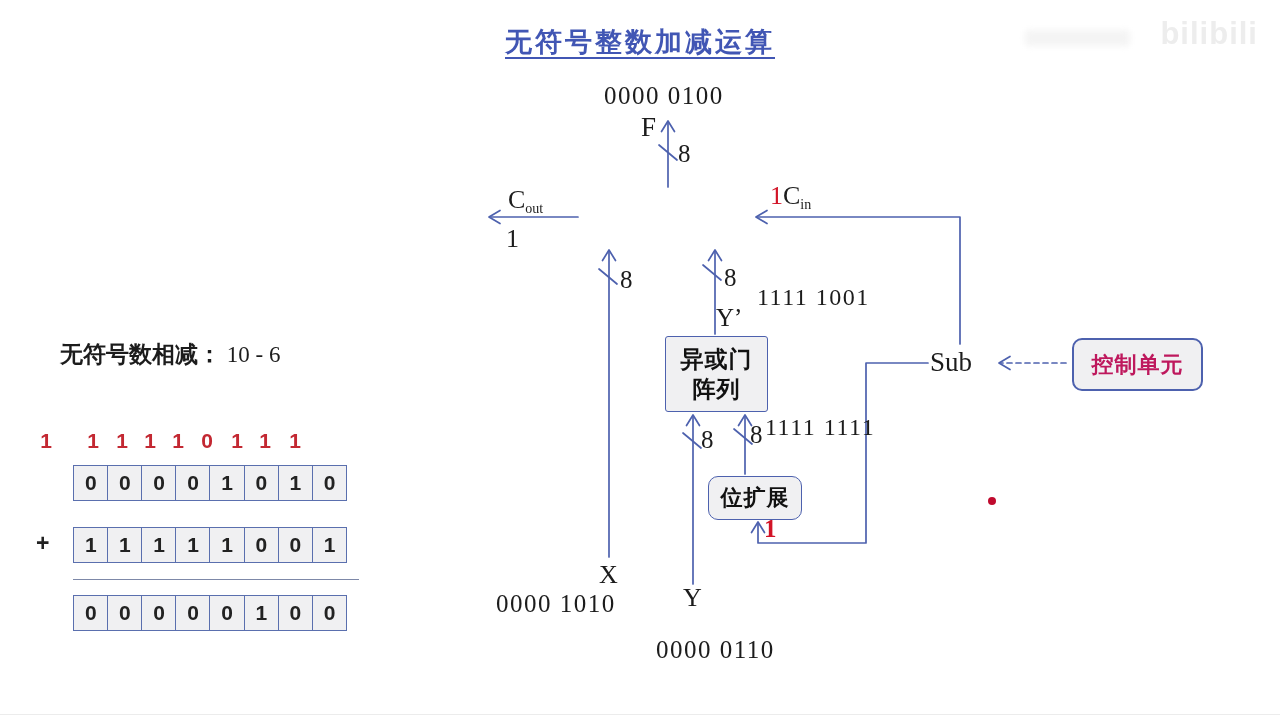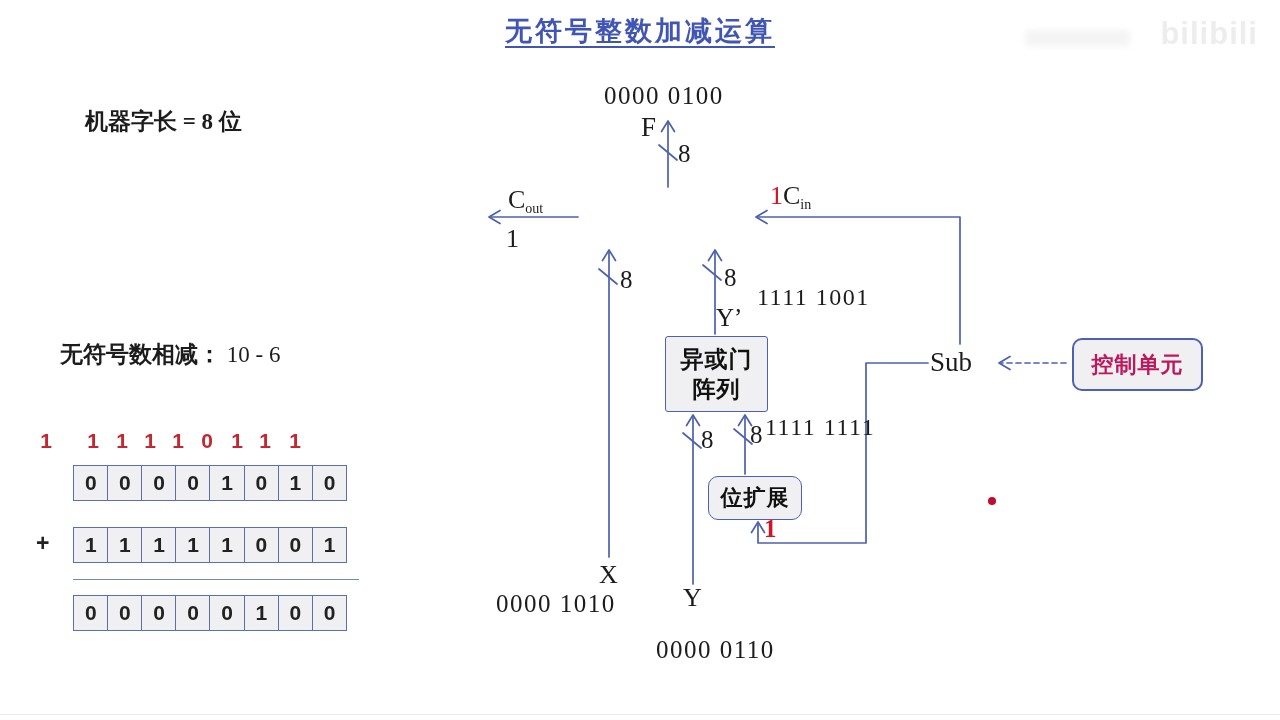--- a/index.html
+++ b/index.html
@@ -11,21 +11,21 @@
 
   
   .lbl { position:absolute; white-space:nowrap; color:#1c1c1c;
          font-family:"Liberation Serif","DejaVu Serif",serif; }
   .cjk { font-family:"Liberation Serif","DejaVu Serif",serif; font-weight:700; }
   .num { letter-spacing:1.5px; }
   .red { color:#d21427; }
   sub.s { font-size:14px; vertical-align:-5px; letter-spacing:0; }
 
   
-  .title { position:absolute; left:0; right:0; top:13px; text-align:center;
+  .title { position:absolute; left:0; right:0; top:24px; text-align:center;
            font-size:27px; font-weight:700; letter-spacing:3px; color:#4156b4;
            text-decoration:underline; text-underline-offset:6px;
            text-decoration-thickness:2px;
            font-family:"Liberation Serif","DejaVu Serif",serif; }
 
   
   .wm { position:absolute; top:16px; right:22px; font-size:31px; font-weight:700;
         color:#ededed; letter-spacing:1px; filter:blur(0.6px);
         font-family:"Liberation Sans","DejaVu Sans",sans-serif; }
   .wm-blob { position:absolute; top:30px; right:150px; width:105px; height:16px;
@@ -103,21 +103,20 @@
     <path d="M751.5,532.5 L758,522 L764.5,532.5"></path>
 
     <path d="M1066,363 L1001,363" stroke-dasharray="5 4"></path>
     <path d="M1010,356.5 L999,363 L1010,369.5"></path>
   </svg>
 
   <div class="title">无符号整数加减运算</div>
   <div class="wm-blob"></div>
   <div class="wm">bilibili</div>
 
-  <div class="lbl cjk" style="left:85px; top:106px; font-size:23px;">机器字长 = 8 位</div>
   <div class="lbl" style="left:60px; top:339px; font-size:23px;">
     <span class="cjk">无符号数相减：</span>
     <span>10 - 6</span>
   </div>
 
   <span class="carry" style="left:46px;">1</span>
   <span class="carry" style="left:93px;">1</span>
   <span class="carry" style="left:122px;">1</span>
   <span class="carry" style="left:150px;">1</span>
   <span class="carry" style="left:178px;">1</span>

